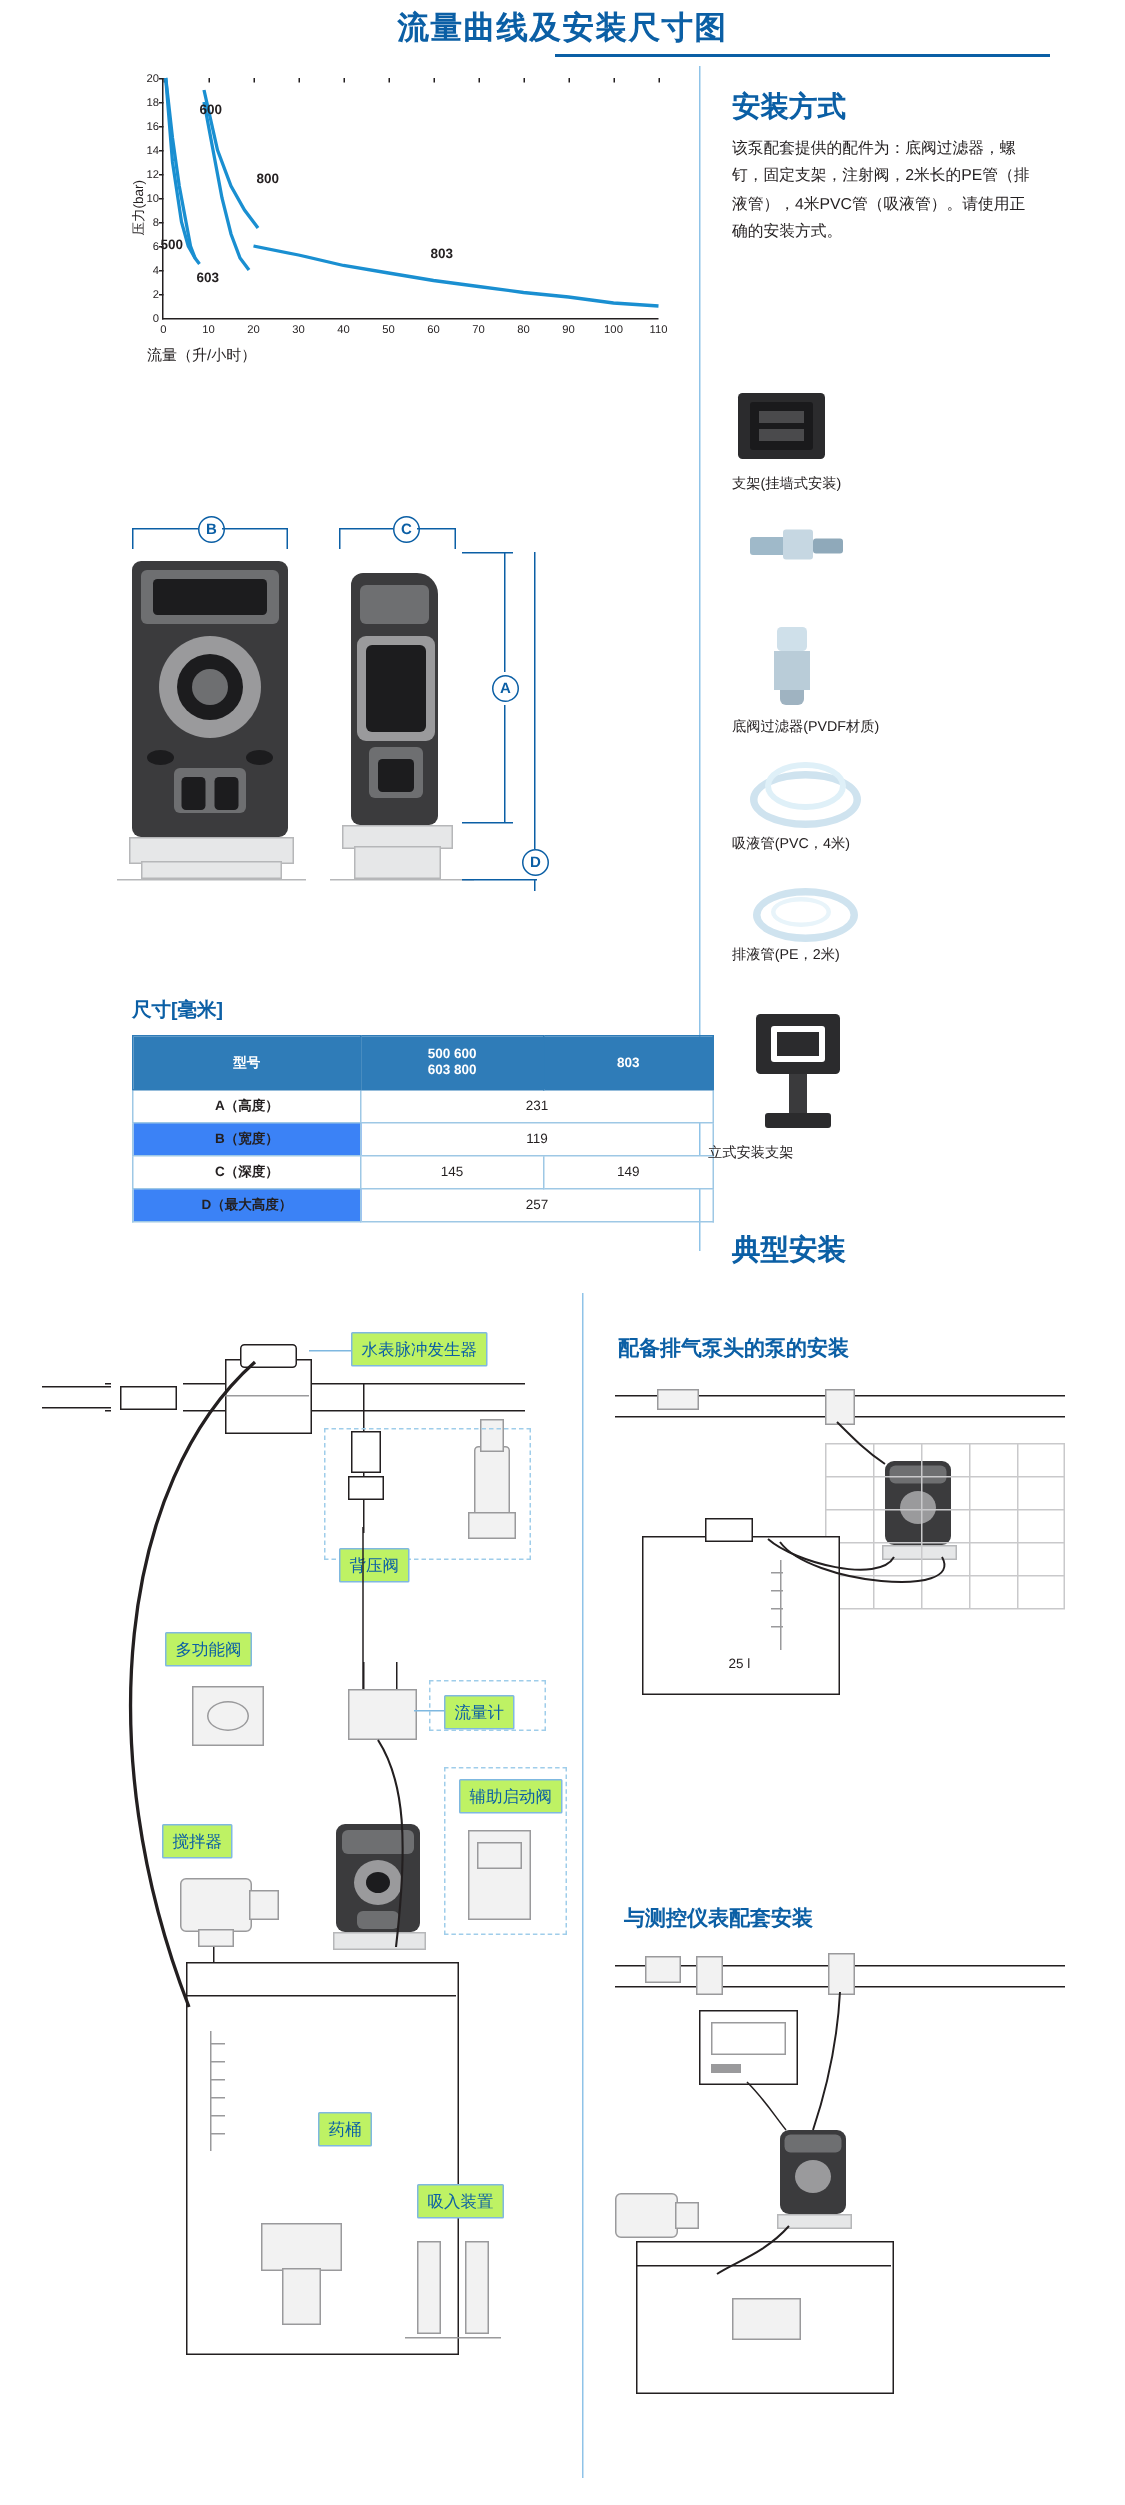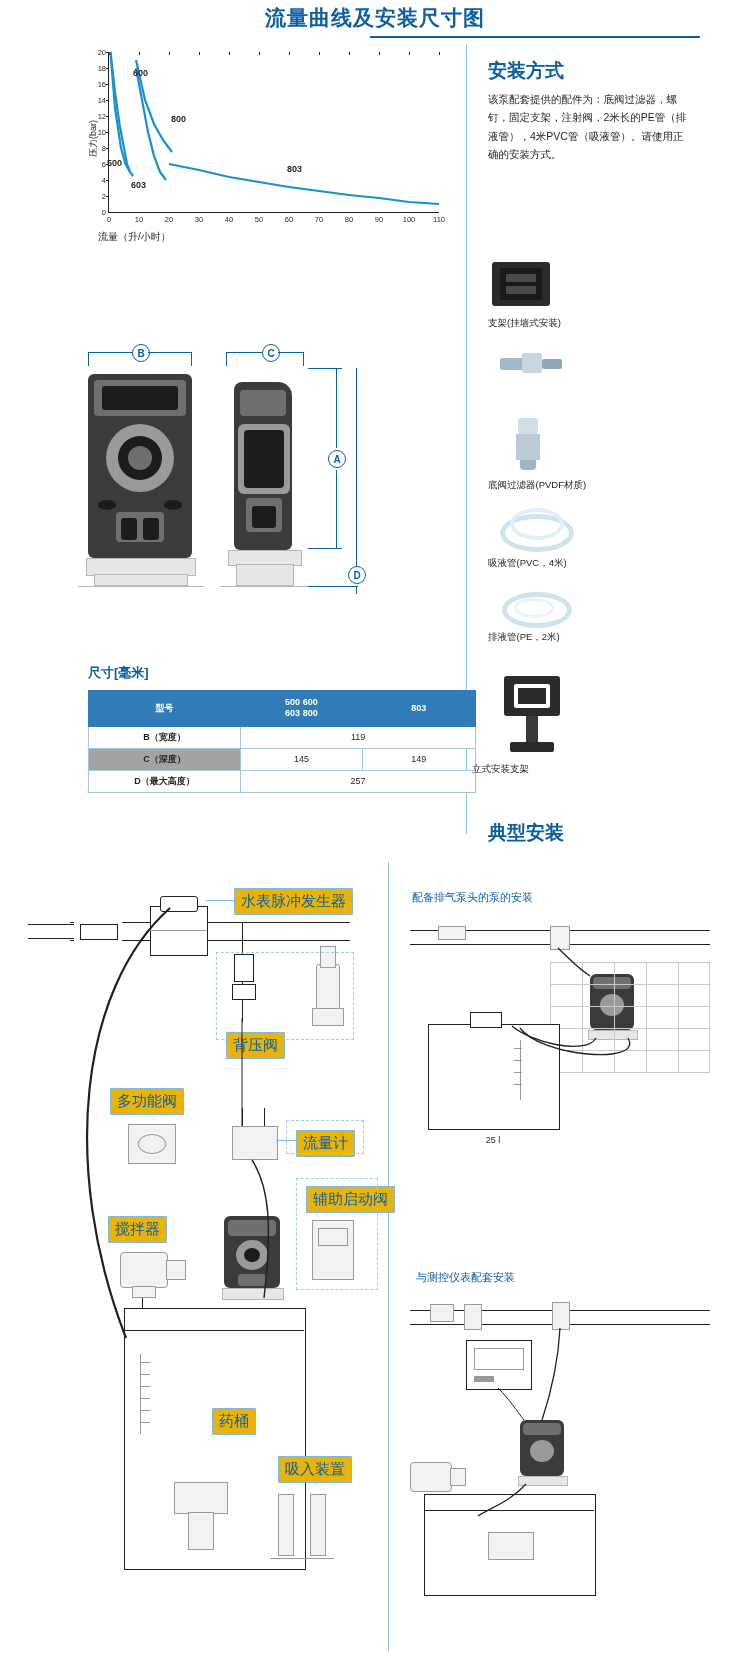--- a/index.html
+++ b/index.html
@@ -83,47 +83,47 @@
     position:absolute; left:88px; top:690px; width:388px;
     border-collapse:collapse; font-size:9px;
   }
   table.dims th{
     background:#2f7cb8; color:#ffffff; font-weight:bold; padding:6px 4px;
     border:1px solid #2f7cb8; text-align:center; line-height:1.25;
   }
   table.dims td{
     border:1px solid #9ec8e5; padding:4px 4px; text-align:center; color:#231f20;
   }
-  table.dims td.rowhead{font-weight:bold; background:#a3a3a3;}
+  table.dims td.rowhead{font-weight:bold; background:#3b82f6;}
   table.dims tr:nth-child(odd) td{background:#ffffff;}
 
   
   .install-title{
     position:absolute; left:488px; top:58px; font-size:19px; font-weight:bold; color:#0b5fa5;
   }
   .install-text{
     position:absolute; left:488px; top:90px; width:200px;
     font-size:10.5px; line-height:1.75; color:#231f20;
   }
   .acc{position:absolute;}
   .acc-cap{
     position:absolute; font-size:9.5px; color:#231f20; line-height:1.45; width:190px;
   }
 
   .typical-title{
     position:absolute; left:488px; top:820px; font-size:19px; font-weight:bold; color:#0b5fa5;
   }
   .sub-h{
-    position:absolute; font-size:11px; font-weight:normal; color:#0b5fa5;
+    position:absolute; font-size:14px; font-weight:bold; color:#0b5fa5;
   }
 
   
   .callout{
     position:absolute; border:1px solid #7fb8e0; color:#0b5fa5;
-    font-size:15px; padding:3px 6px; background:#eab308; white-space:nowrap;
+    font-size:11px; padding:3px 6px; background:#bef264; white-space:nowrap;
     border-radius:1px;
   }
   .leader{position:absolute; background:#7fb8e0;}
   .dash-box{position:absolute; border:1px dashed #9fcdea;}
 
   
   .ln{position:absolute; background:#231f20;}
   .shape{position:absolute; border:1px solid #231f20; background:#fff;}
   .shape-g{position:absolute; border:1px solid #9a9a9c; background:#f2f2f2;}
 </style>
@@ -269,20 +269,24 @@
         <th style="width:140px">型号</th>
         <th style="width:110px">
           <span>500 600</span><br>
           <span>603 800</span>
         </th>
         <th style="width:102px">803</th>
       </tr>
     </thead>
     <tbody>
       <tr>
+        <td class="rowhead">A（高度）</td>
+        <td colspan="2">231</td>
+      </tr>
+      <tr>
         <td class="rowhead">B（宽度）</td>
         <td colspan="2">119</td>
       </tr>
       <tr>
         <td class="rowhead">C（深度）</td>
         <td>145</td>
         <td>149</td>
       </tr>
       <tr>
         <td class="rowhead">D（最大高度）</td>
@@ -450,21 +454,21 @@
       <div class="ln" style="left:159px; top:0; width:1px; height:110px; background:#c9c9cb;"></div>
     </div>
 
     <div class="shape" style="left:28px; top:108px; width:130px; height:104px;"></div>
     <div class="shape" style="left:70px; top:96px; width:30px; height:14px;"></div>
     <div class="ln" style="left:120px; top:124px; width:1px; height:60px; background:#9a9a9c;"></div>
     <div class="ln" style="left:114px; top:132px; width:8px; height:1px; background:#9a9a9c;"></div>
     <div class="ln" style="left:114px; top:144px; width:8px; height:1px; background:#9a9a9c;"></div>
     <div class="ln" style="left:114px; top:156px; width:8px; height:1px; background:#9a9a9c;"></div>
     <div class="ln" style="left:114px; top:168px; width:8px; height:1px; background:#9a9a9c;"></div>
-    <div style="position:absolute; left:28px; top:188px; font-size:9px; color:#231f20; width:130px; text-align:center;margin-top:31px;">25 l</div>
+    <div style="position:absolute; left:28px; top:188px; font-size:9px; color:#231f20; width:130px; text-align:center;">25 l</div>
 
     <svg style="position:absolute; left:0; top:0; width:330px; height:230px; overflow:visible;">
       <path d="M158 32 C 170 44, 178 52, 190 60" fill="none" stroke="#231f20" stroke-width="1.3"></path>
       <path d="M196 122 C 186 140, 130 126, 112 110" fill="none" stroke="#231f20" stroke-width="1.3"></path>
       <path d="M228 122 C 244 150, 140 140, 120 112" fill="none" stroke="#231f20" stroke-width="1.3"></path>
     </svg>
   </div>
 
   <div class="sub-h" style="left:416px; top:1270px">与测控仪表配套安装</div>
   <div style="position:absolute; left:400px; top:1296px; width:330px; height:300px;">

